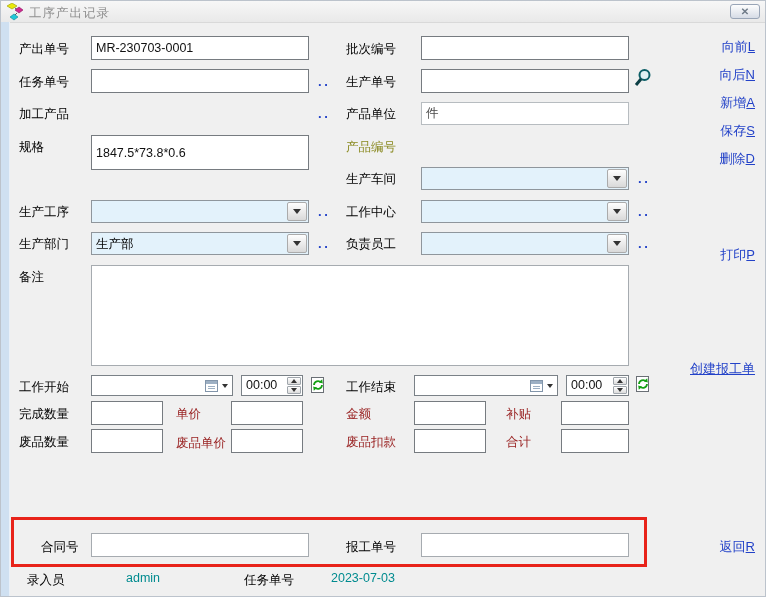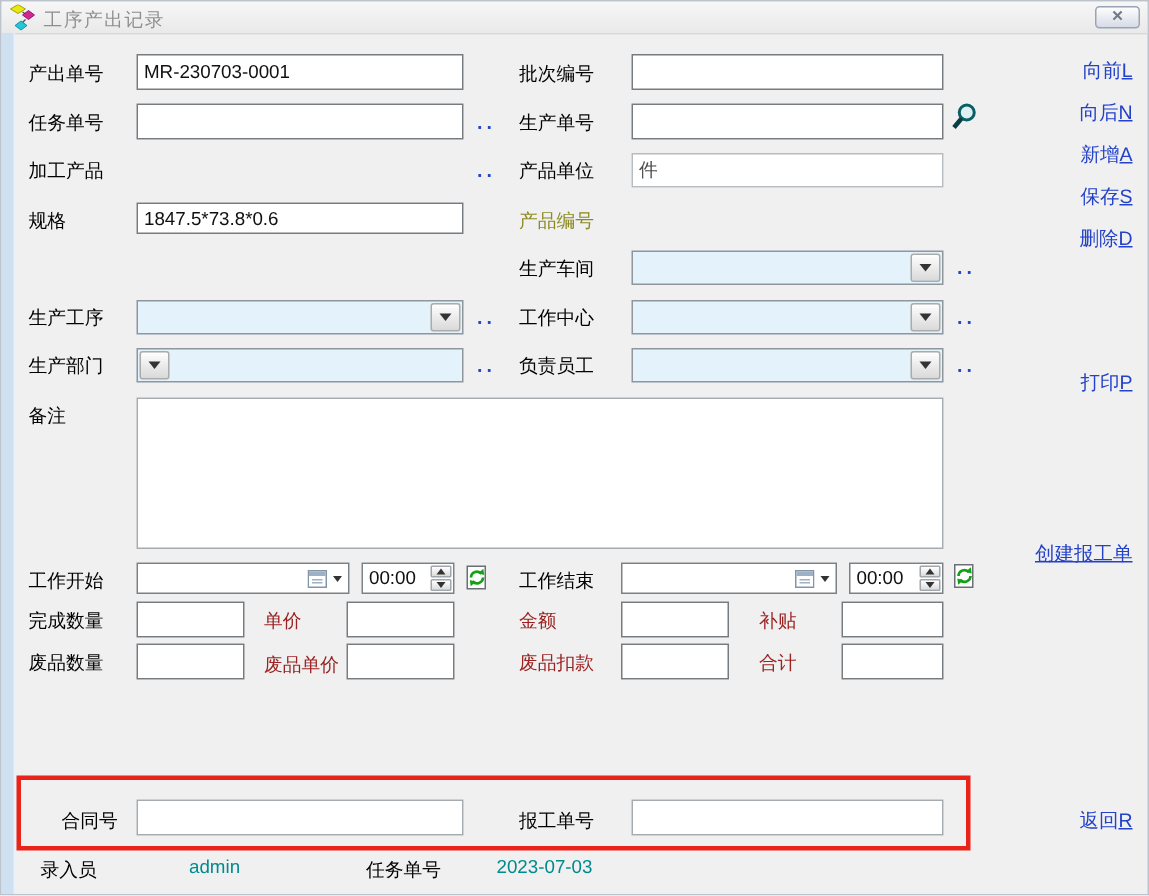--- a/index.html
+++ b/index.html
@@ -94,21 +94,21 @@
     <circle cx="11.5" cy="8" r="5" fill="#dff0f2" stroke="#0b5e66" stroke-width="2"></circle>
     <line x1="8" y1="12" x2="3" y2="18" stroke="#0b3e44" stroke-width="3"></line>
   </svg>
 
   <div class="lbl" style="left:18px;top:105px">加工产品</div>
   <div class="dots" style="left:317px;top:111px">··</div>
   <div class="lbl" style="left:345px;top:105px">产品单位</div>
   <input class="tbox soft" style="left: 420px; top: 101px; width: 208px; height: 23px;" readonly="" value="件">
 
   <div class="lbl" style="left:18px;top:138px">规格</div>
-  <input class="tbox" style="left: 90px; top: 134px; width: 218px; height: 21px;" value="1847.5*73.8*0.6">
+  <input class="tbox" style="left: 90px; top: 134px; width: 218px; height: 35px;" value="1847.5*73.8*0.6">
   <div class="lbl olive" style="left:345px;top:138px">产品编号</div>
 
   <div class="lbl" style="left:345px;top:170px">生产车间</div>
   <div class="combo" style="left:420px;top:166px;width:208px;height:23px">
     <span class="combo-text"></span>
     <span class="combo-btn">
         <span class="tri-down"></span>
       </span>
   </div>
   <div class="dots" style="left:637px;top:176px">··</div>
@@ -125,20 +125,21 @@
   <div class="combo" style="left:420px;top:199px;width:208px;height:23px">
     <span class="combo-text"></span>
     <span class="combo-btn">
         <span class="tri-down"></span>
       </span>
   </div>
   <div class="dots" style="left:637px;top:209px">··</div>
 
   <div class="lbl" style="left:18px;top:235px">生产部门</div>
   <div class="combo" style="left:90px;top:231px;width:218px;height:23px">
+    <span class="combo-text">生产部</span>
     <span class="combo-btn">
         <span class="tri-down"></span>
       </span>
   </div>
   <div class="dots" style="left:317px;top:241px">··</div>
   <div class="lbl" style="left:345px;top:235px">负责员工</div>
   <div class="combo" style="left:420px;top:231px;width:208px;height:23px">
     <span class="combo-text"></span>
     <span class="combo-btn">
         <span class="tri-down"></span>

